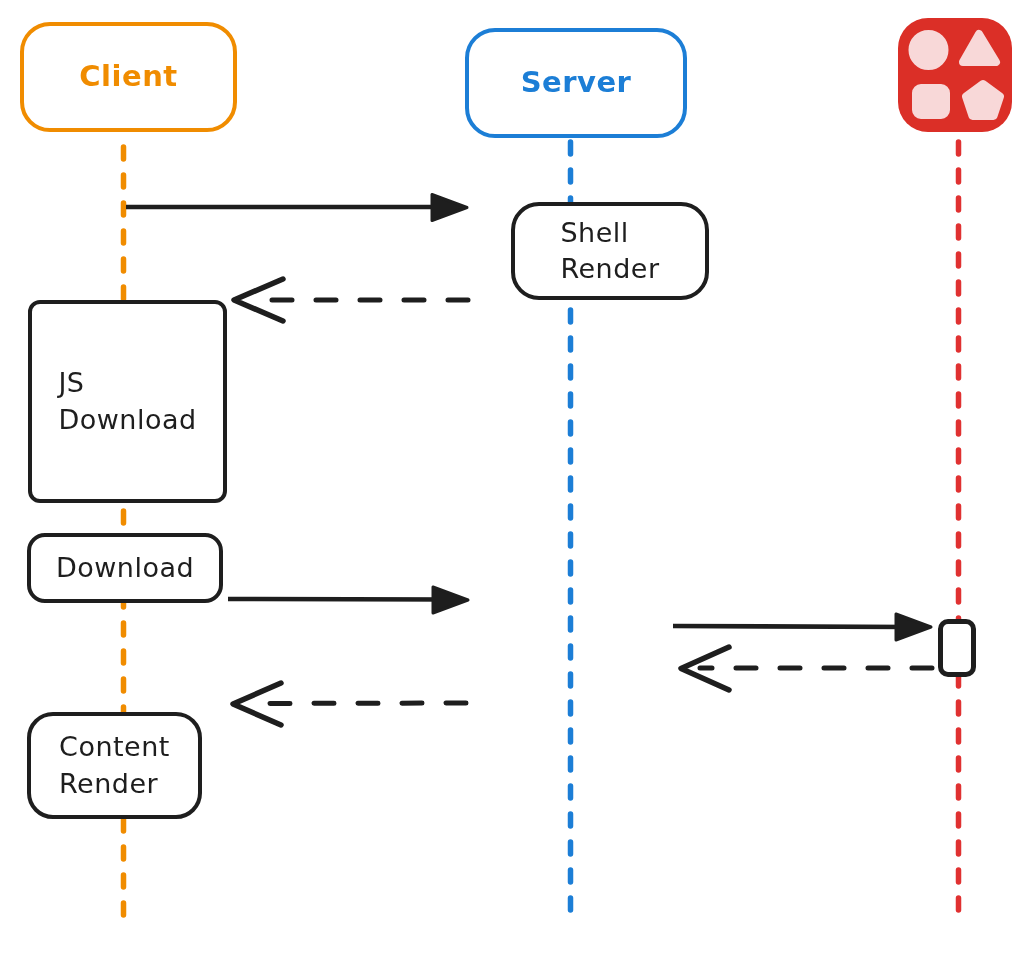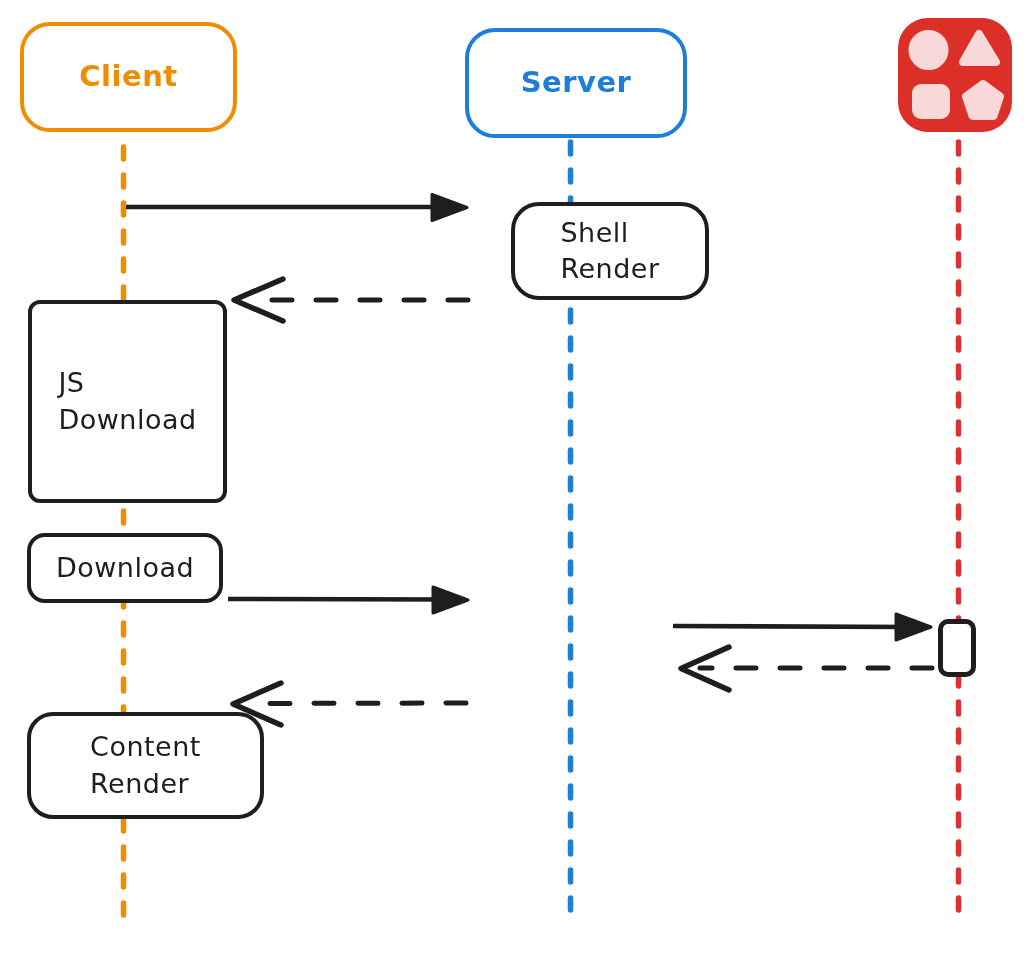--- a/index.html
+++ b/index.html
@@ -54,21 +54,21 @@
 
   .actor-client { left: 20px;  top: 22px;  width: 217px; height: 110px; border-radius: 30px; border-width: 4.5px; border-color: var(--orange, #f08c00); }
   .actor-client .lbl { color: var(--orange, #f08c00); }
   .actor-server { left: 465px; top: 28px;  width: 222px; height: 110px; border-radius: 30px; border-width: 4.5px; border-color: var(--blue, #1c7ed6); }
   .actor-server .lbl { color: var(--blue, #1c7ed6); }
 
   .shell  { left: 472px; top: 202px; width: 198px; height: 98px;  border-radius: 28px; margin-left: 39px; }
   .jsdl   { left: 28px;  top: 300px; width: 199px; height: 203px; border-radius: 12px; }
   .hydr   { left: 27px;  top: 533px; width: 196px; height: 70px;  border-radius: 18px; }
   .redisq { left: 472px; top: 598px; width: 197px; height: 110px; border-radius: 28px; }
-  .contr  { left: 27px;  top: 712px; width: 237px; height: 107px; border-radius: 26px; }
+  .contr  { left: 27px;  top: 712px; width: 175px; height: 107px; border-radius: 26px; }
 
   .activation { left: 938px; top: 619px; width: 38px; height: 58px; border-radius: 10px; border-width: 5px; }
 </style>
 </head>
 <body>
 
 <div class="stage">
 
   <svg class="canvas" viewBox="0 0 1033 954" aria-hidden="true">
 

